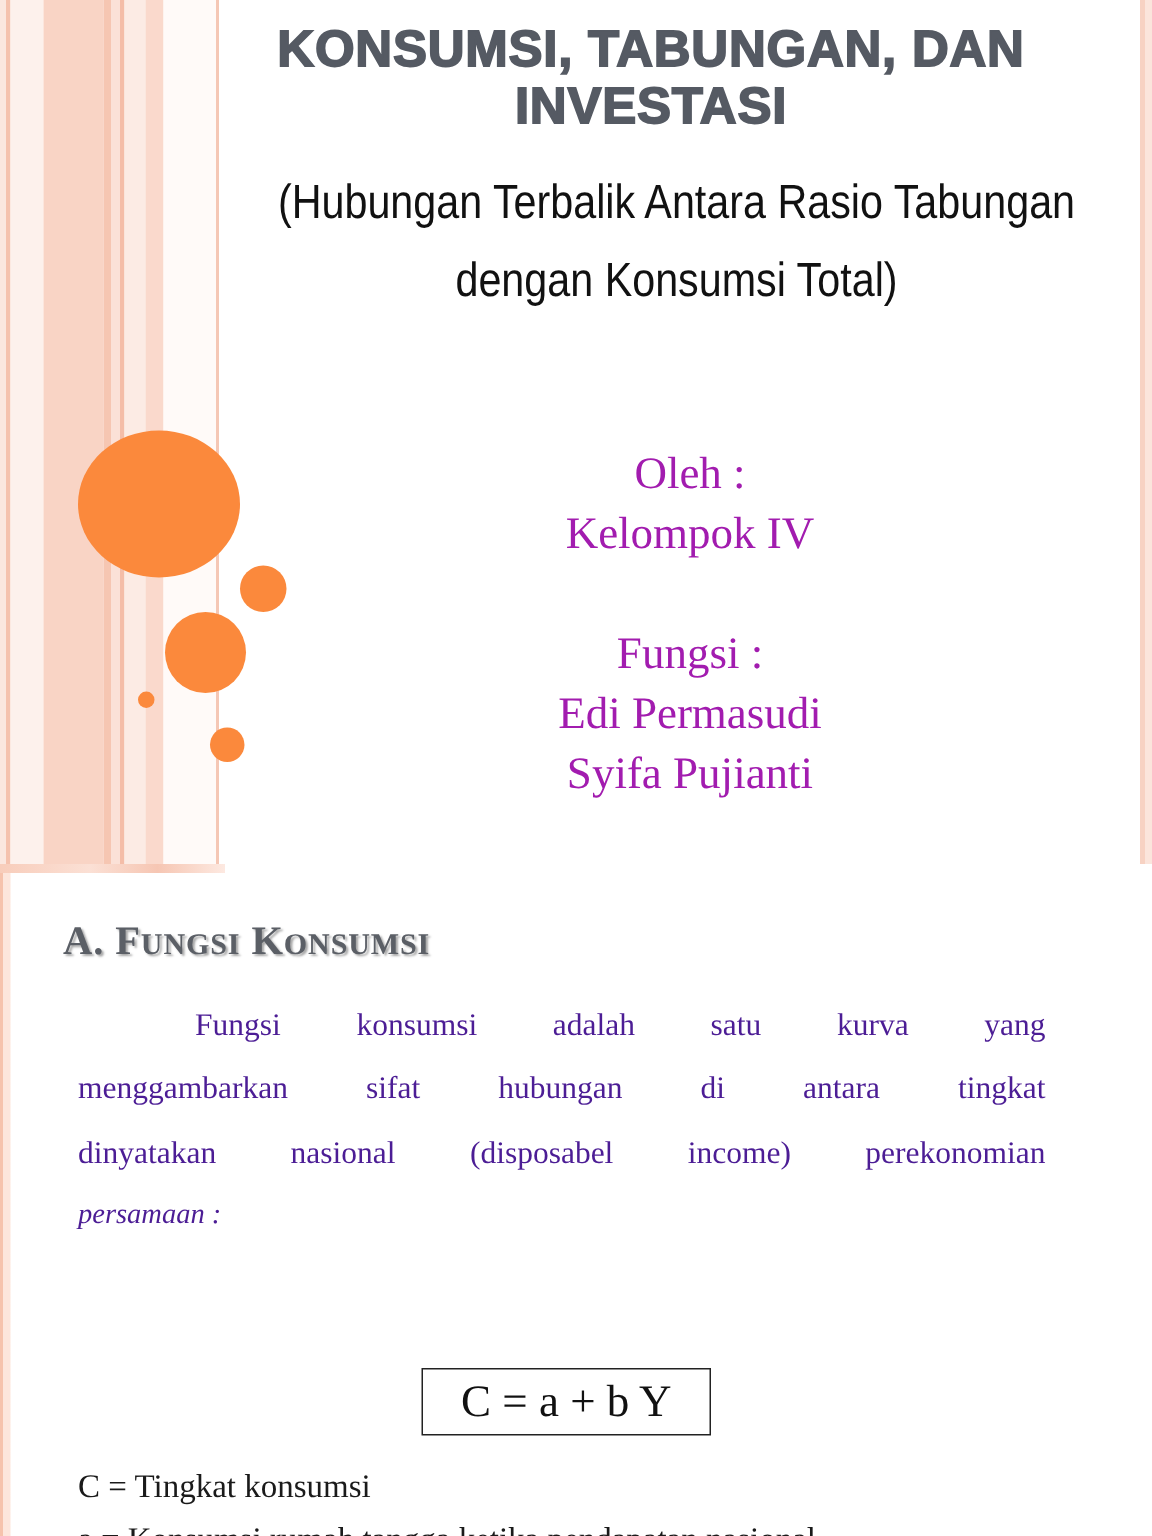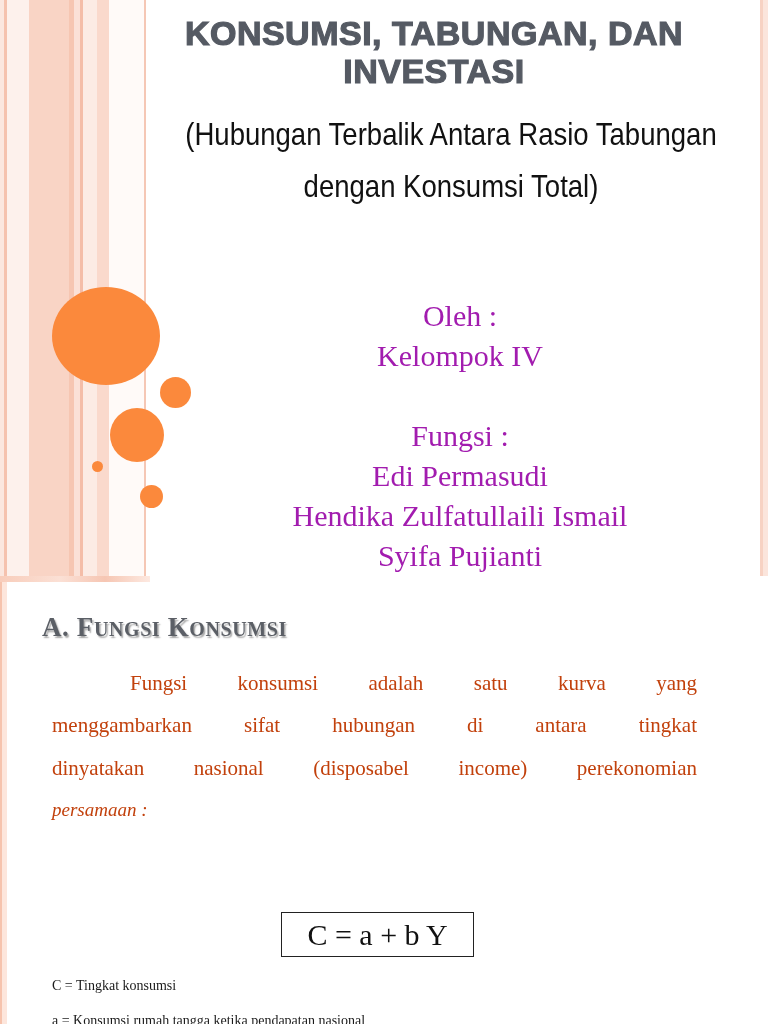--- a/index.html
+++ b/index.html
@@ -55,37 +55,37 @@
     font-family: "Liberation Serif", serif; font-weight: 700; color: #5b5f66;
     font-size: 27px; letter-spacing: 0.6px;
     text-shadow: 1.5px 1.5px 1.5px rgba(0,0,0,0.35);
   }
   .s2-heading .big { font-size: 27px; }
   .s2-heading .sc { font-size: 20px; }
 
   .s2-para {
     position: absolute; left: 52px; top: 86px; width: 645px;
     font-family: "Liberation Serif", serif; font-size: 21px; line-height: 42.4px;
-    color: #c2410c; text-align: justify; text-align-last: justify;
+    color: #4c1d95; text-align: justify; text-align-last: justify;
   }
   .s2-para .line { display: block; text-align: justify; text-align-last: justify; white-space: nowrap; }
   .s2-para .line.first { padding-left: 78px; }
   .s2-para .line.last { text-align-last: left; font-style: italic; }
 
   .formula-box {
     position: absolute; left: 281px; top: 336px; width: 193px; height: 45px;
     border: 1.5px solid #222; background: #fff;
     display: flex; align-items: center; justify-content: center;
     font-family: "Liberation Serif", serif; font-size: 30px; color: #111;
   }
   .formula-box span { white-space: pre; font-family: Liberation Serif, serif; }
 
   .def {
     position: absolute; left: 52px;
-    font-family: "Liberation Serif", serif; font-size: 14px; color: #1a1a1a; white-space: nowrap;
+    font-family: "Liberation Serif", serif; font-size: 22px; color: #1a1a1a; white-space: nowrap;
   }
 </style>
 </head>
 <body>
 
 <section class="slide1">
   <div class="stripes-left">
     <div class="stripe" style="left:0;width:4px;background:#fbe7df;"></div>
     <div class="stripe" style="left:4px;width:3px;background:#f5c2ae;"></div>
     <div class="stripe" style="left:7px;width:22px;background:#fdf1ec;"></div>
@@ -115,21 +115,20 @@
     <div>(Hubungan Terbalik Antara Rasio Tabungan</div>
     <div>dengan Konsumsi Total)</div>
   </div>
 
   <div class="s1-credits">
     <div>Oleh :</div>
     <div>Kelompok IV</div>
     <div class="gap"></div>
     <div>Fungsi :</div>
     <div>Edi Permasudi</div>
-    <div>Hendika Zulfatullaili Ismail</div>
     <div>Syifa Pujianti</div>
   </div>
 </section>
 
 <section class="slide2">
   <div class="s2-border-left"></div>
   <div class="s2-topstrip"></div>
   <div class="s2-border-right">
     <div style="left:0;width:3px;background:#fbe0d6;"></div>
     <div style="left:3px;width:3px;background:#f1b49c;"></div>

